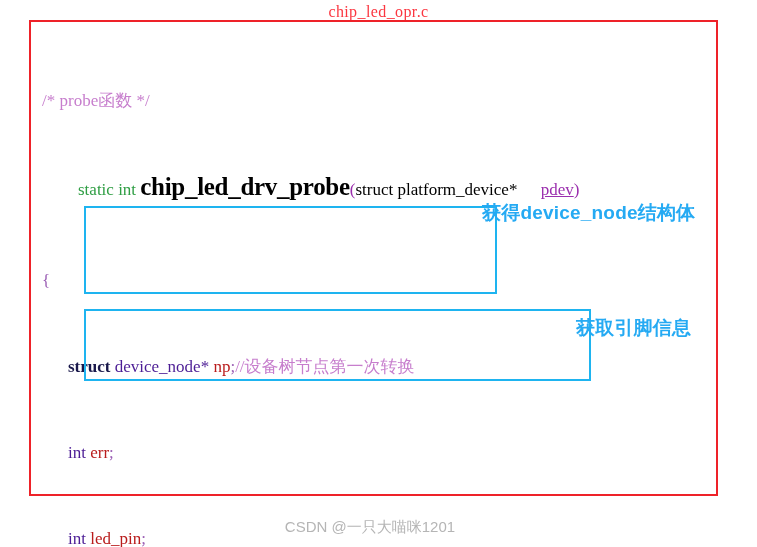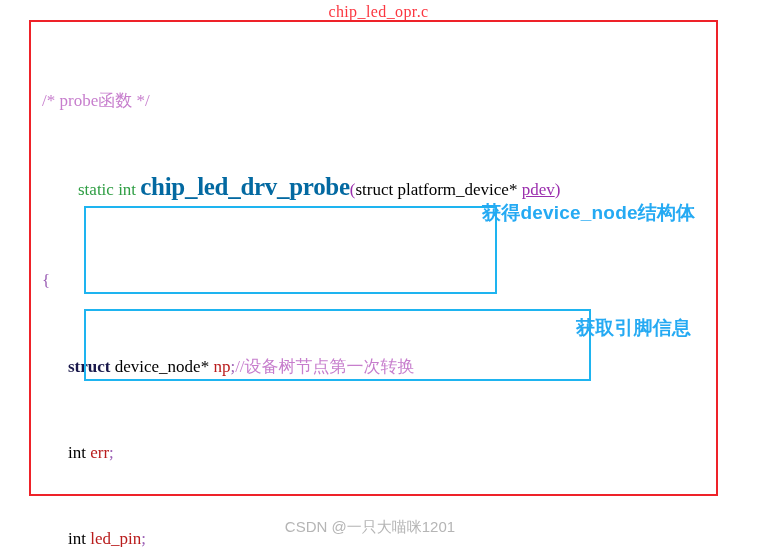--- a/index.html
+++ b/index.html
@@ -53,27 +53,27 @@
   }
   .ln { display: block; height: 21.5px; white-space: pre; }
 
   
   .i1 { padding-left: 26px; }
 
   
   .cmt    { color: #c77ecd; }               and // */
   .kw     { color: #2f9e44; }              
   .kwb    { color: #19184b; font-weight: bold; }  
-  .typ    { color: #000000; }              
+  .typ    { color: #4c1d95; }              
   .var    { color: #b91c1c; font-weight: normal; }              
-  .varu   { color: #9b2fae; text-decoration: underline; }              
+  .varu   { color: #9b2fae; text-decoration: underline; margin-left: 19px; }              
   .plain  { color: #9b5fb5; }
   .punct  { color: #9b2fae; }
   .fnbig  {
-    color: #0369a1;
+    color: #000000;
     font-weight: bold;
     font-size: 25px;
     letter-spacing: -0.3px;
   }
   .sig-kw { color: #2f9e44; margin-left: 36px; }
 
   
   .hl-box {
     position: absolute;
     border: 2px solid #1eb4f0;

